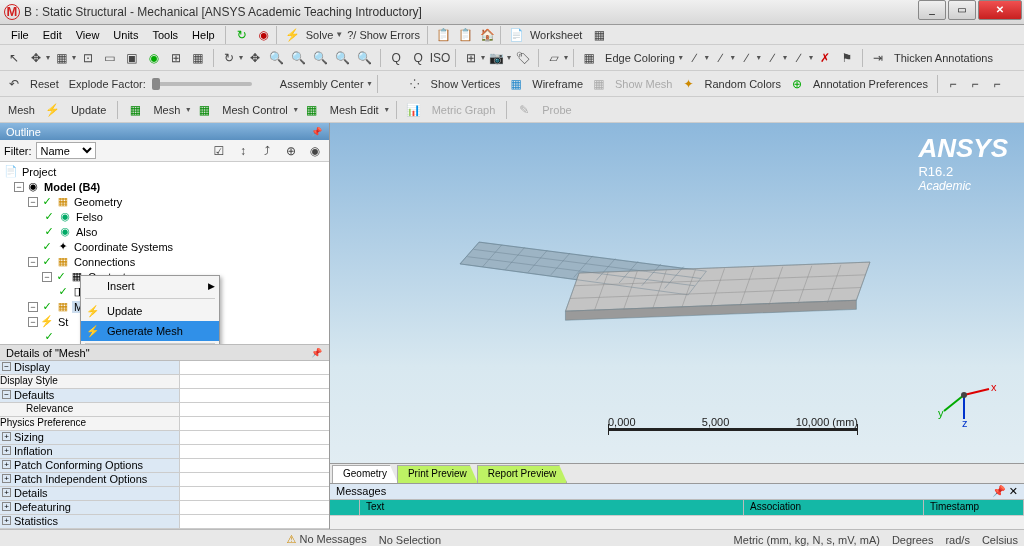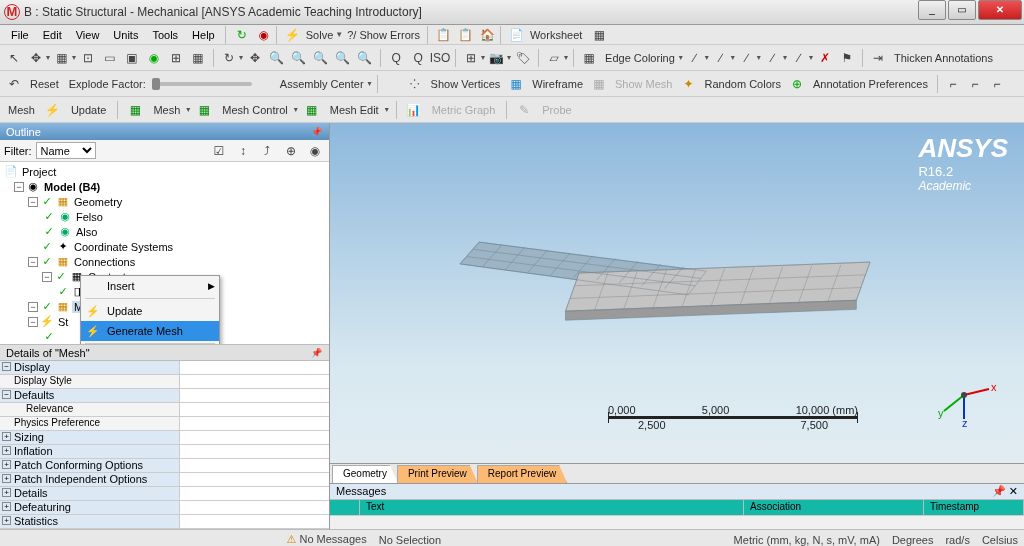--- a/index.html
+++ b/index.html
@@ -33,38 +33,38 @@
 .ind1{padding-left:14px}.ind2{padding-left:28px}.ind3{padding-left:42px}.ind4{padding-left:56px}
 .ctx-menu{position:absolute;left:80px;top:113px;width:140px;background:#f4f4f4;border:1px solid #999;box-shadow:2px 2px 4px rgba(0,0,0,0.3);z-index:100}
 .ctx-row{height:20px;display:flex;align-items:center;padding:0 18px 0 4px;gap:6px;position:relative}
 .ctx-row.hi{background:#3090e8;color:#000}
 .ctx-sep{height:1px;background:#ccc;margin:2px 4px}
 .ctx-icon-col{width:16px;height:16px;display:inline-flex;align-items:center;justify-content:center;font-size:11px}
 .ctx-arrow{position:absolute;right:4px;font-size:9px}
 .details-hdr{height:17px;background:#e0e0e0;border-top:1px solid #bbb;border-bottom:1px solid #bbb;padding:1px 6px;display:flex;align-items:center;justify-content:space-between}
 .details{background:#fff;overflow:auto}
 .det-row{height:14px;display:flex;border-bottom:1px solid #ccc}
-.det-label{width:180px;padding-left:14px;border-right:1px solid #ccc;background:#f4f4f4;position:relative;font-size:10px}
+.det-label{width:180px;border-right:1px solid #ccc;background:#f4f4f4;position:relative;font-size:10px}
 .det-label.grp{background:#dce8f4;padding-left:14px;font-weight:normal}
 .det-toggle{position:absolute;left:2px;top:1px;width:9px;height:9px;border:1px solid #888;text-align:center;line-height:7px;font-size:8px}
 .viewport{flex:1;display:flex;flex-direction:column;background:linear-gradient(#8db8dc,#d8e8f0 60%,#e8f0f4);position:relative}
 .view3d{flex:1;position:relative}
 .ansys-logo{position:absolute;right:16px;top:10px;color:#fff}
 .ansys-logo .brand{font-size:26px;font-weight:bold;font-style:italic}
 .ansys-logo .ver{font-size:13px}
 .ansys-logo .acad{font-size:12px;font-style:italic}
 .mesh-img{position:absolute;left:100px;top:110px;width:480px;height:100px}
 .scale-bar{position:absolute;bottom:32px;left:278px;width:250px}
 .scale-line{height:3px;background:#222;position:relative}
 .scale-line::before,.scale-line::after{content:"";position:absolute;top:-4px;width:1px;height:11px;background:#222}
 .scale-line::after{right:0}
 .scale-ticks{display:flex;justify-content:space-between;font-size:10px;color:#222}
 .triad{position:absolute;right:30px;bottom:38px;width:60px;height:60px}
 .view-tabs{height:20px;background:#e8e8e8;border-top:1px solid #999;display:flex;align-items:flex-end;padding-left:2px}
-.view-tab{height:18px;padding:2px 10px;background:#fdba74;border:1px solid #aaa;border-bottom:none;margin-right:-1px;font-size:10px;position:relative;clip-path:polygon(0 0,calc(100% - 8px) 0,100% 100%,0 100%)}
+.view-tab{height:18px;padding:2px 10px;background:#bef264;border:1px solid #aaa;border-bottom:none;margin-right:-1px;font-size:10px;position:relative;clip-path:polygon(0 0,calc(100% - 8px) 0,100% 100%,0 100%)}
 .view-tab.active{background:#fff}
 .messages-pane{height:46px;border-top:1px solid #999;background:#f0f0f0;display:flex;flex-direction:column}
 .msg-hdr{height:16px;background:#dce8f4;padding:1px 6px;border-bottom:1px solid #bbb;display:flex;justify-content:space-between;font-size:10px}
 .msg-cols{display:flex;height:16px;background:#14b8a6;border-bottom:1px solid #ccc}
 .msg-col{border-right:1px solid #bbb;padding:1px 6px;font-size:10px}
 .statusbar{height:20px;background:#e8e8e8;border-top:1px solid #bbb;display:flex;align-items:center;padding:0 6px;gap:12px;font-size:10px;color:#444}
 .status-spacer{flex:1}
 svg{overflow:visible}
 </style>
 </head>
@@ -426,24 +426,20 @@
         </g>
       </svg>
 
       <div class="scale-bar">
         <div class="scale-ticks">
             <span>0,000</span>
             <span>5,000</span>
             <span>10,000 (mm)</span>
           </div>
         <div class="scale-line"></div>
-        <div class="scale-ticks" style="padding:0 30px">
-            <span>2,500</span>
-            <span>7,500</span>
-          </div>
       </div>
 
       <svg class="triad" viewBox="0 0 60 60">
         <line x1="30" y1="30" x2="55" y2="24" stroke="#d00" stroke-width="2"></line>
           <text x="57" y="26" fill="#d00" font-size="10">x</text>
         <line x1="30" y1="30" x2="10" y2="46" stroke="#0a0" stroke-width="2"></line>
           <text x="4" y="52" fill="#0a0" font-size="10">y</text>
         <line x1="30" y1="30" x2="30" y2="54" stroke="#03c" stroke-width="2"></line>
           <text x="28" y="62" fill="#03c" font-size="10">z</text>
         <circle cx="30" cy="30" r="3" fill="#444"></circle>

